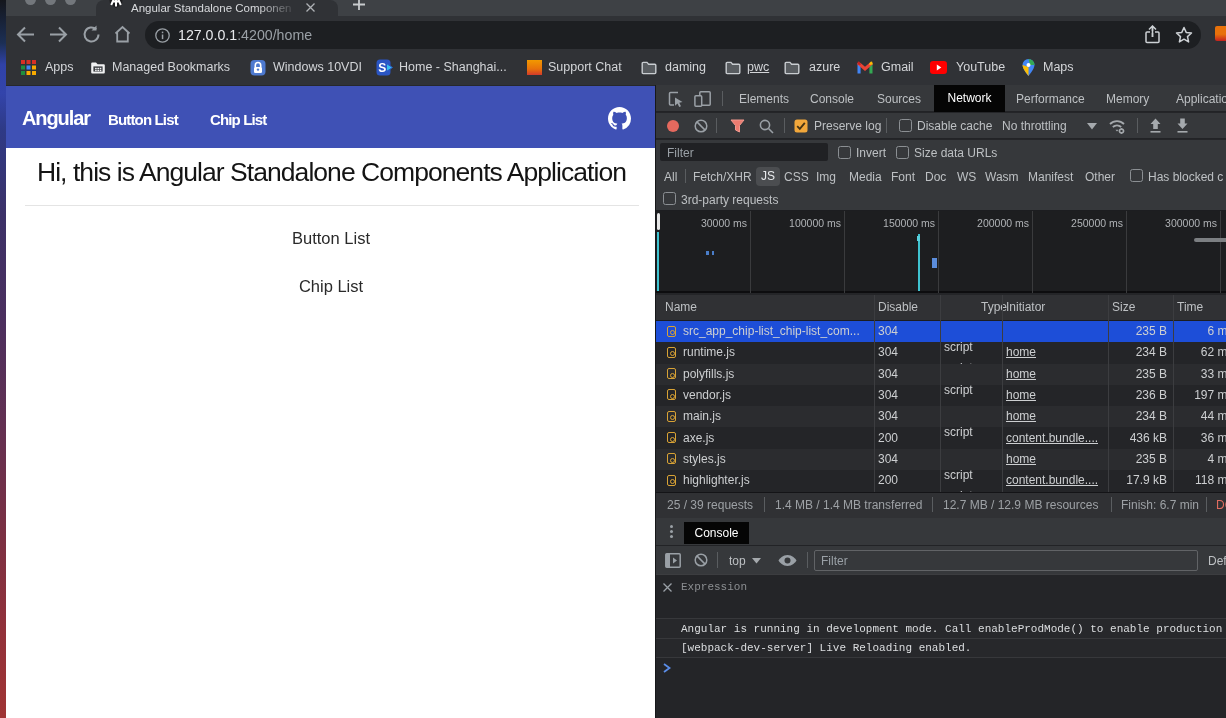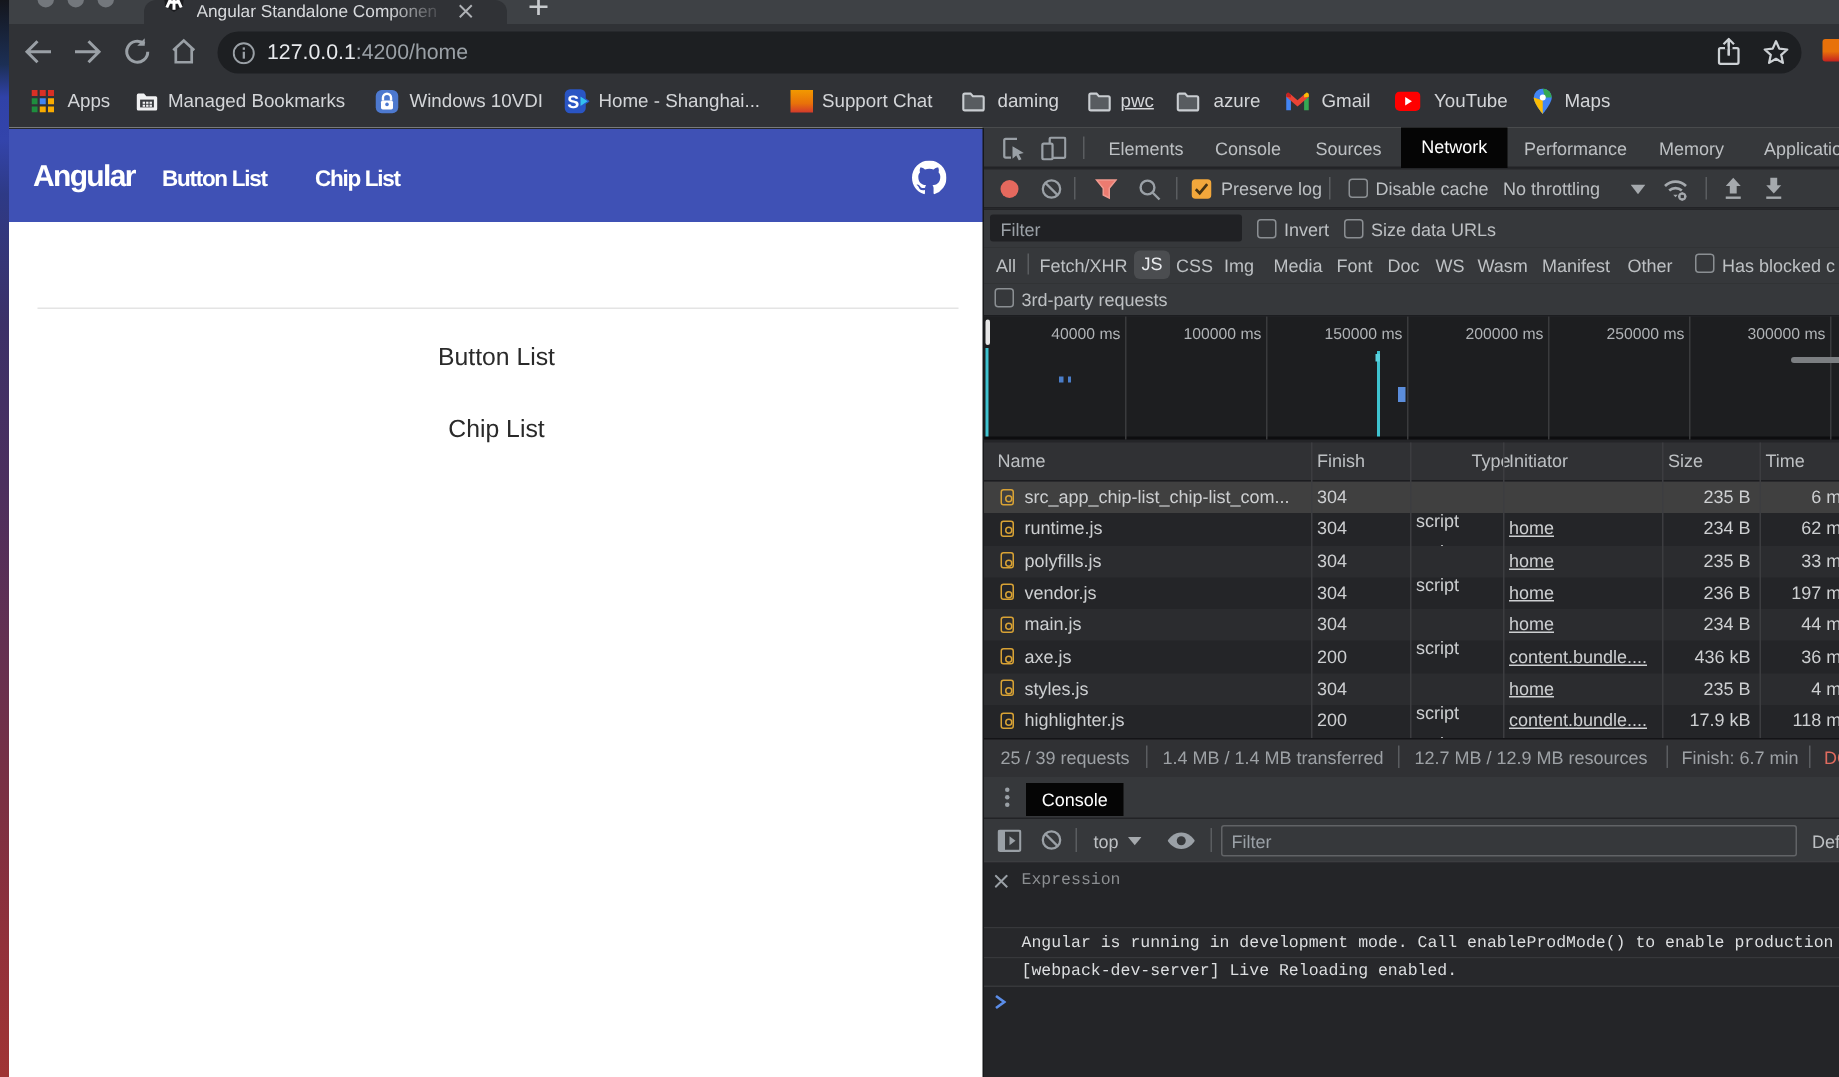--- a/index.html
+++ b/index.html
@@ -181,20 +181,21 @@
 
   <div class="abs" style="left:6px;top:86px;width:650px;height:62px;background:#3f51b5;"></div>
   <div class="abs" style="left:22px;top:107px;font-size:20px;letter-spacing:-1.1px;font-weight:bold;color:#fff;">Angular</div>
   <div class="abs" style="left:108px;top:111px;font-size:15px;letter-spacing:-0.85px;font-weight:bold;color:#fff;">Button List</div>
   <div class="abs" style="left:210px;top:111px;font-size:15px;letter-spacing:-0.85px;font-weight:bold;color:#fff;">Chip List</div>
 
   <svg class="abs" style="left:608px;top:107px;" width="23" height="23" viewBox="0 0 16 16">
     <path fill="#fff" d="M8 0C3.58 0 0 3.58 0 8c0 3.54 2.29 6.53 5.47 7.59.4.07.55-.17.55-.38 0-.19-.01-.82-.01-1.49-2.01.37-2.53-.49-2.69-.94-.09-.23-.48-.94-.82-1.13-.28-.15-.68-.52-.01-.53.63-.01 1.08.58 1.23.82.72 1.21 1.87.87 2.33.66.07-.52.28-.87.51-1.07-1.78-.2-3.64-.89-3.64-3.95 0-.87.31-1.59.82-2.15-.08-.2-.36-1.02.08-2.12 0 0 .67-.21 2.2.82.64-.18 1.32-.27 2-.27s1.36.09 2 .27c1.53-1.04 2.2-.82 2.2-.82.44 1.1.16 1.92.08 2.12.51.56.82 1.27.82 2.15 0 3.07-1.87 3.75-3.65 3.95.29.25.54.73.54 1.48 0 1.07-.01 1.93-.01 2.2 0 .21.15.46.55.38A8.01 8.01 0 0 0 16 8c0-4.42-3.58-8-8-8z"></path>
   </svg>
 
+  <div class="abs" style="left:37px;top:156.8px;font-size:26.5px;letter-spacing:-0.95px;color:#141414;white-space:nowrap;">Hi, this is Angular Standalone Components Application</div>
   <div class="abs" style="left:25px;top:205px;width:614px;height:1px;background:#e4e4e4;"></div>
   <div class="abs" style="left:6px;top:229px;width:650px;text-align:center;font-size:16.5px;color:#2a2a2a;">Button List</div>
   <div class="abs" style="left:6px;top:277px;width:650px;text-align:center;font-size:16.5px;color:#2a2a2a;">Chip List</div>
 
   <div class="abs" style="left:656px;top:85px;width:570px;height:633px;background:#242528;"></div>
   <div class="abs" style="left:655px;top:85px;width:1px;height:633px;background:#17181a;"></div>
 
   <div class="abs" style="left:656px;top:85px;width:570px;height:27px;background:#36383b;border-bottom:1px solid #222326;"></div>
   <svg class="abs" style="left:668px;top:91px;" width="16" height="16" viewBox="0 0 16 16">
     <path d="M10 1.5 H2.5 Q1.5 1.5 1.5 2.5 V13 Q1.5 14 2.5 14 H6" stroke="#9aa0a6" stroke-width="1.5" fill="none"></path>
@@ -289,46 +290,46 @@
   <div class="abs chk" style="left:663px;top:192px;"></div>
   <div class="abs dtxt" style="left:681px;top:193px;">3rd-party requests</div>
 
   <div class="abs" style="left:656px;top:211px;width:570px;height:82px;background:#1d1e20;border-bottom:2px solid #0d0d0f;"></div>
   <div class="abs" style="left:750px;top:211px;width:1px;height:82px;background:#3a3b3d;"></div>
   <div class="abs" style="left:844px;top:211px;width:1px;height:82px;background:#3a3b3d;"></div>
   <div class="abs" style="left:938px;top:211px;width:1px;height:82px;background:#3a3b3d;"></div>
   <div class="abs" style="left:1032px;top:211px;width:1px;height:82px;background:#3a3b3d;"></div>
   <div class="abs" style="left:1126px;top:211px;width:1px;height:82px;background:#3a3b3d;"></div>
   <div class="abs" style="left:1220px;top:211px;width:1px;height:82px;background:#3a3b3d;"></div>
-  <div class="abs" style="left:650px;top:217px;width:97px;text-align:right;font-size:10.5px;color:#b0b3b6;">40000 ms</div>
+  <div class="abs" style="left:650px;top:217px;width:97px;text-align:right;font-size:10.5px;color:#b0b3b6;">30000 ms</div>
   <div class="abs" style="left:744px;top:217px;width:97px;text-align:right;font-size:10.5px;color:#b0b3b6;">100000 ms</div>
   <div class="abs" style="left:838px;top:217px;width:97px;text-align:right;font-size:10.5px;color:#b0b3b6;">150000 ms</div>
   <div class="abs" style="left:932px;top:217px;width:97px;text-align:right;font-size:10.5px;color:#b0b3b6;">200000 ms</div>
   <div class="abs" style="left:1026px;top:217px;width:97px;text-align:right;font-size:10.5px;color:#b0b3b6;">250000 ms</div>
   <div class="abs" style="left:1120px;top:217px;width:97px;text-align:right;font-size:10.5px;color:#b0b3b6;">300000 ms</div>
 
   <div class="abs" style="left:656.5px;top:213px;width:3.5px;height:17px;background:#e6e6e6;border-radius:2px;"></div>
   <div class="abs" style="left:657px;top:232px;width:1.5px;height:59px;background:#3fc3d0;"></div>
   <div class="abs" style="left:918px;top:234px;width:1.5px;height:57px;background:#3fc3d0;"></div>
   <div class="abs" style="left:917px;top:236px;width:3px;height:5px;background:#59d2de;"></div>
   <div class="abs" style="left:706px;top:251px;width:2.5px;height:4px;background:#4a7dc8;"></div>
   <div class="abs" style="left:711.5px;top:251px;width:2.5px;height:4px;background:#4a7dc8;"></div>
   <div class="abs" style="left:931.5px;top:258px;width:5px;height:10px;background:#5b8ddb;"></div>
   <div class="abs" style="left:1194px;top:238px;width:32px;height:3.5px;background:#7c7f82;border-radius:2px 0 0 2px;"></div>
 
   <div class="abs" style="left:656px;top:295px;width:570px;height:26px;background:#303134;border-bottom:1px solid #1c1d20;"></div>
   <div class="abs dtxt" style="left:665px;top:300px;">Name</div>
-  <div class="abs dtxt" style="left:878px;top:300px;">Finish</div>
+  <div class="abs dtxt" style="left:878px;top:300px;">Disable</div>
   <div class="abs dtxt" style="left:981px;top:300px;">Type</div>
   <div class="abs dtxt" style="left:1006px;top:300px;">Initiator</div>
   <div class="abs dtxt" style="left:1112px;top:300px;">Size</div>
   <div class="abs dtxt" style="left:1177px;top:300px;">Time</div>
 
   <div id="rows" class="abs" style="left:656px;top:321px;width:570px;height:171px;background:#242528;overflow:hidden;">
-    <div class="row" style="top:0;background:#404040;">
+    <div class="row" style="top:0;background:#1d4ed8;">
         <span class="ric"></span>
         <span class="rname">src_app_chip-list_chip-list_com...</span>
         <span class="rstat">304</span>
         <span class="rtype">script</span>
         <span class="rsize">235 B</span>
         <span class="rtime">6 ms</span>
       </div>
     <div class="row" style="top:21.3px;">
         <span class="ric"></span>
         <span class="rname">runtime.js</span>

